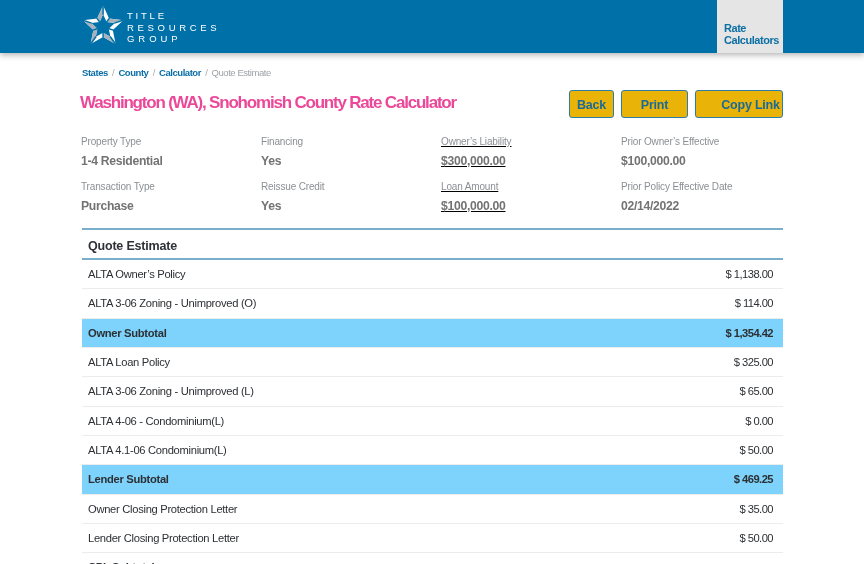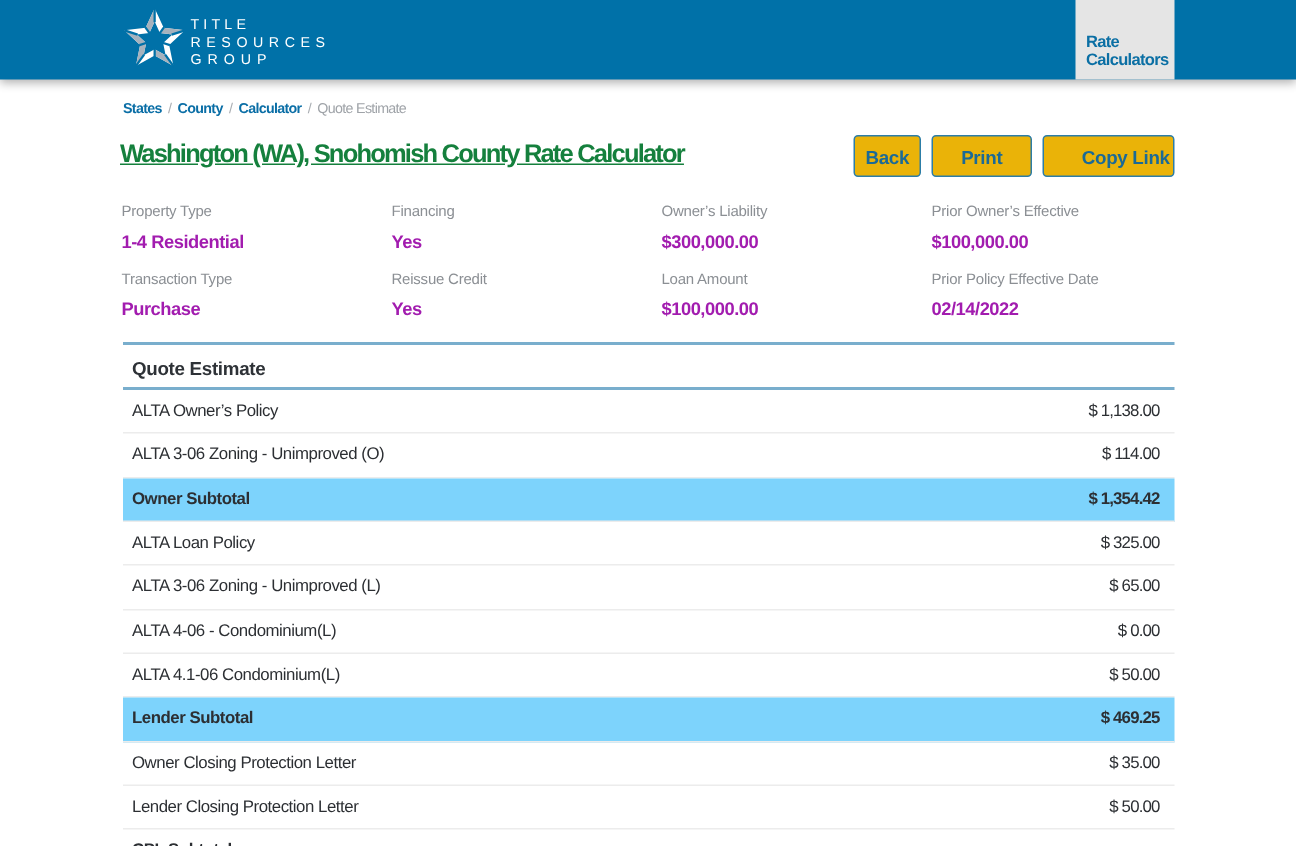--- a/index.html
+++ b/index.html
@@ -11,32 +11,32 @@
   .tab { position:absolute; left:717px; top:0; width:66px; height:53px;
     background:#e5e5e5; z-index:3; }
   .tab div { position:absolute; left:7px; top:21.6px; font-size:11px;
     font-weight:bold; color:#0b6fa4; line-height:12.4px; letter-spacing:-0.45px;
     white-space:nowrap; }
   .crumbs { position:absolute; left:82px; top:67px; font-size:9.5px;
     letter-spacing:-0.45px; color:#9fa3a8; z-index:2; }
   .crumbs b { color:#0a6ea6; font-weight:bold; }
   .crumbs span.sep { color:#a9adb2; padding:0 2px; font-weight:normal; }
   h1 { position:absolute; left:80px; top:93px; font-size:17px;
-    font-weight:bold; color:#15803d; letter-spacing:-1.2px;text-decoration:underline; }
+    font-weight:bold; color:#ec4899; letter-spacing:-1.2px; }
   .btns { position:absolute; top:90px; right:81px; }
   .btn { display:inline-block; height:28px; border:1px solid #2c7da7;
     border-radius:3px; background:#eab308; color:#1b6a96; font-weight:bold;
     font-size:12.5px; line-height:28px; text-align:center; margin-left:7px; letter-spacing:-0.2px; }
   .b1 { width:45px; } .b2 { width:67px; } .b3 { width:88px;padding-left:23px; }
   .grid { position:absolute; left:81px; top:136px; width:720px; }
   .cell { position:absolute; width:180px; }
   .cell .lab { font-size:10px; color:#8b8f94; letter-spacing:-0.15px; }
-  .cell .val { font-size:12.2px; font-weight:bold; color:#a21caf;
+  .cell .val { font-size:12.2px; font-weight:bold; color:#737373;
     margin-top:6.5px; letter-spacing:-0.3px; }
-  .c0 {left:0;} .c1 {left:180px;} .c2 {left:360px;} .c3 {left:540px;}
+  .c0 {left:0;} .c1 {left:180px;} .c2 {left:360px;text-decoration:underline;} .c3 {left:540px;}
   .r0 {top:0;} .r1 {top:45px;}
   .table { position:absolute; left:82px; top:228px; width:701px; }
   .bluel { height:2px; background:#79aecd; }
   .thead { height:28px; font-size:12.5px; font-weight:bold; color:#2e3237;
     line-height:32px; padding-left:6px; letter-spacing:-0.2px; }
   .row { height:29.33px; border-bottom:1px solid #ececec; font-size:11.2px;
     color:#2c2f33; position:relative; letter-spacing:-0.3px; }
   .row .n { position:absolute; left:6px; top:50%; transform:translateY(-50%); }
   .row .a { position:absolute; right:10px; top:50%; transform:translateY(-50%); letter-spacing:-0.55px; }
   .row.sub { background:#7dd3fc; font-weight:bold; border-bottom:1px solid #ececec; }

